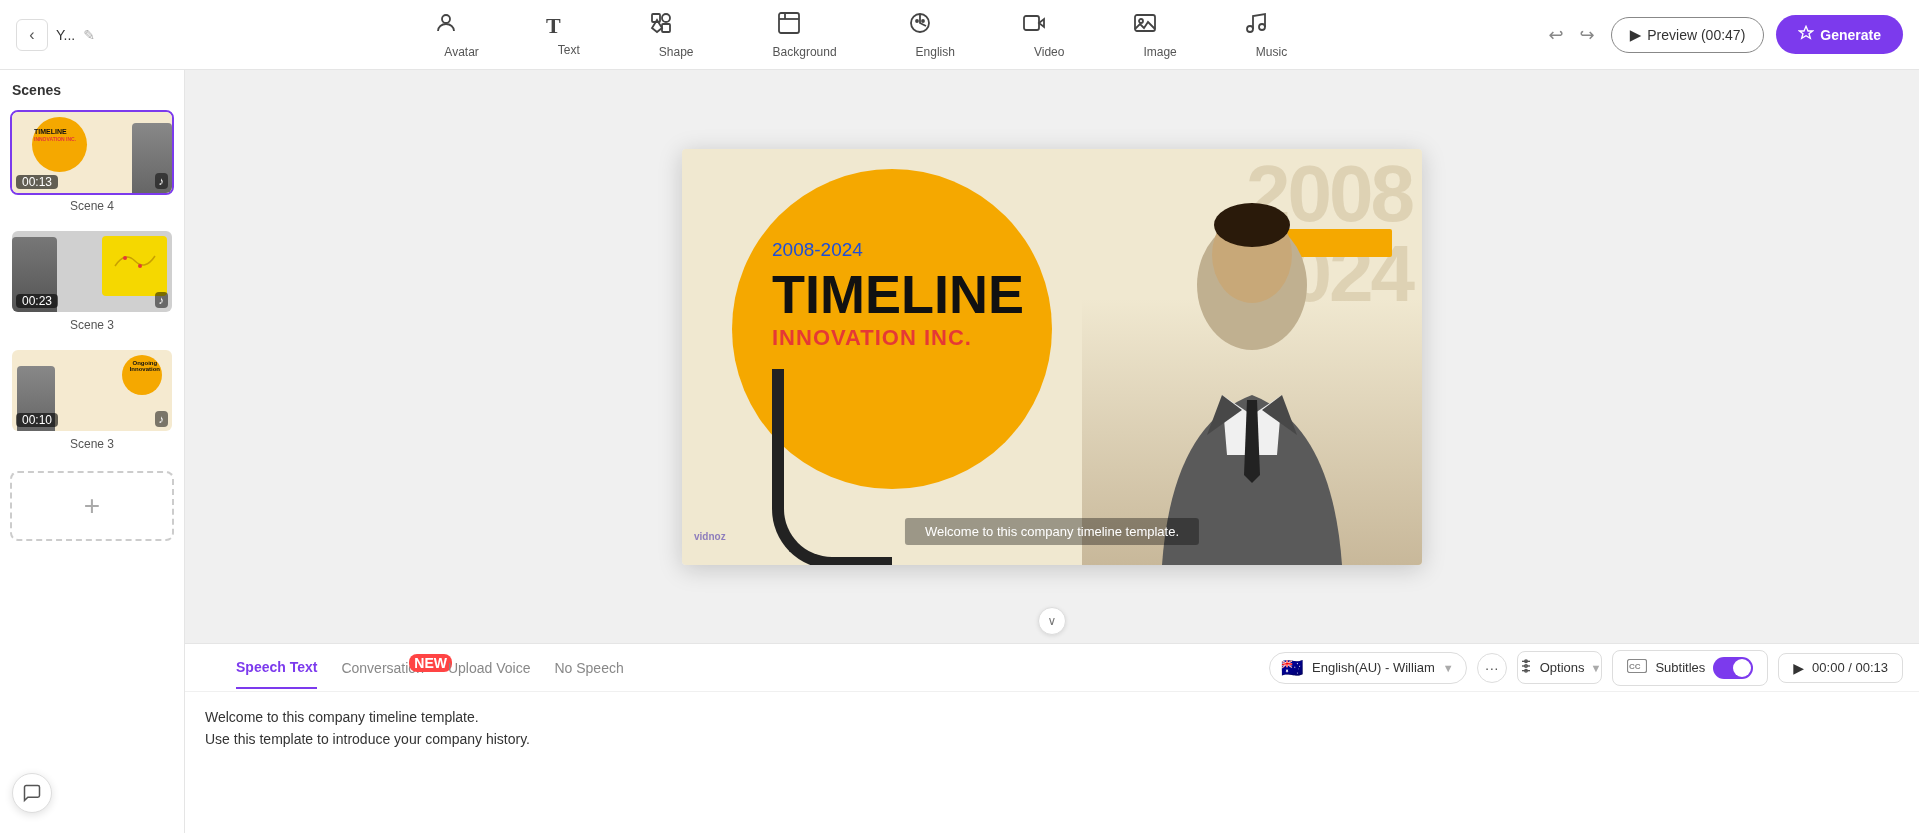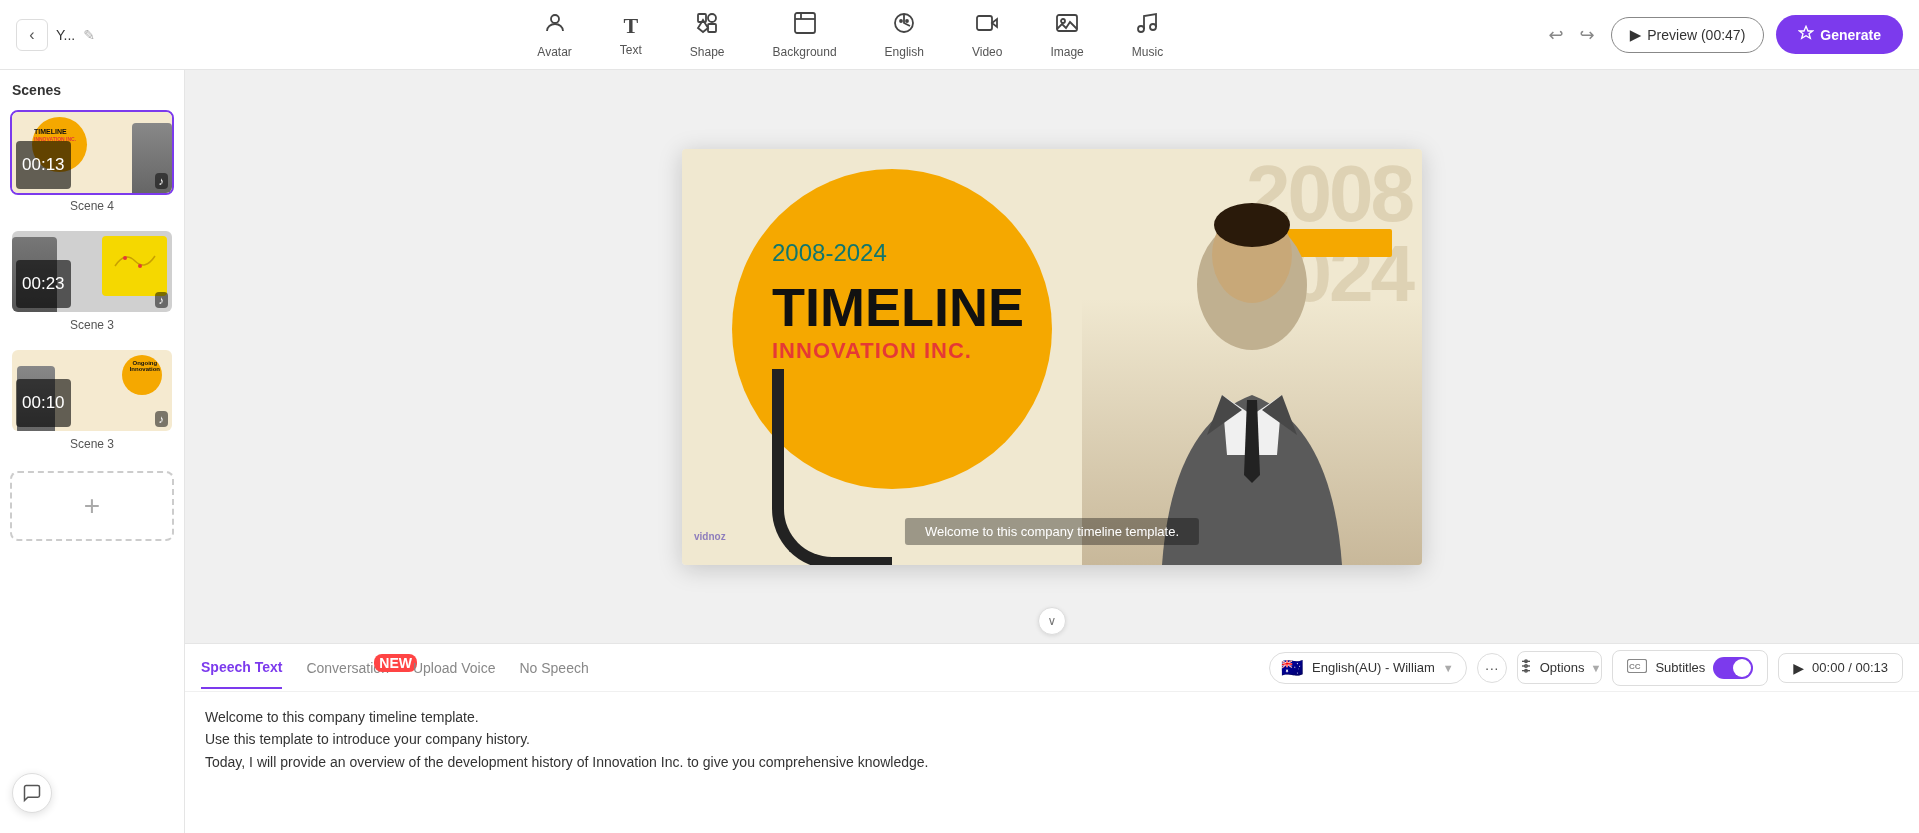--- a/index.html
+++ b/index.html
@@ -46,21 +46,21 @@
     }
     .tool-item {
       display: flex; flex-direction: column; align-items: center; gap: 4px;
       cursor: pointer; padding: 4px 8px; border-radius: 8px;
       transition: background 0.15s;
     }
     .tool-icon {
       font-size: 22px; color: #444;
     }
     .tool-label {
-      font-size: 12px; color: #555;
+      font-size: 12px; color: #555; margin-left: 31px;
     }
     .toolbar-right {
       display: flex; align-items: center; gap: 12px; min-width: 320px; justify-content: flex-end;
     }
     .undo-redo { display: flex; gap: 8px; }
     .undo-redo button {
       background: none; border: none; cursor: pointer; color: #666; font-size: 18px; padding: 4px;
     }
     .preview-btn {
       display: flex; align-items: center; gap: 6px;
@@ -103,21 +103,21 @@
       border-radius: 8px;
       overflow: hidden;
       position: relative;
       border: 2px solid transparent;
     }
     .scene-thumb.active { border-color: #7c3aed; }
 
     .scene-overlay {
       position: absolute; bottom: 4px; left: 4px;
       background: rgba(0,0,0,0.6); border-radius: 4px;
-      padding: 14px 6px; font-size: 17px; color: #fff;
+      padding: 0 6px; font-size: 12px; color: #fff;
     }
     .scene-music-icon {
       position: absolute; bottom: 4px; right: 4px;
       background: rgba(0,0,0,0.5); border-radius: 4px;
       padding: 2px 4px; font-size: 11px; color: #fff;
     }
     .scene-label {
       text-align: center; font-size: 12px; color: #555; margin-top: 4px;
     }
     .add-scene-btn {
@@ -190,21 +190,21 @@
       border-bottom: 12px solid #222;
       border-radius: 0 0 0 60px;
     }
     
     .circle-text {
       position: absolute;
       left: 90px; top: 90px;
       z-index: 2;
     }
     .circle-year {
-      font-size: 24px; color: #0f766e; font-weight: 400; margin-bottom: 13px;
+      font-size: 19px; color: #1d4ed8; font-weight: 400; margin-bottom: 6px;
     }
     .circle-headline {
       font-size: 54px; font-weight: 900; color: #111; line-height: 1; margin-bottom: 4px;
       font-family: 'Arial Black', sans-serif;
     }
     .circle-sub {
       font-size: 22px; font-weight: 800; color: #e53935; letter-spacing: 1px;
       font-family: 'Arial Black', sans-serif;
     }
     
@@ -268,21 +268,21 @@
       padding: 0 16px;
       border-bottom: 1px solid #f0f0f0;
       height: 48px;
       gap: 24px;
       position: relative;
     }
     .tab-item {
       font-size: 14px; color: #888; cursor: pointer; padding: 12px 0;
       position: relative; white-space: nowrap;
     }
-    .tab-item.active { color: #7c3aed; border-bottom: 2px solid #7c3aed; font-weight: 600; }
+    .tab-item.active { color: #7c3aed; border-bottom: 2px solid #7c3aed; font-weight: 600; margin-left: 35px; }
     .tab-new-badge {
       position: absolute; top: 6px; right: -28px;
       background: #ff4444; color: #fff; font-size: 14px;
       padding: 1px 5px; border-radius: 8px; font-weight: 700;
     }
     .tab-voice-select {
       display: flex; align-items: center; gap: 8px;
       border: 1px solid #ddd; border-radius: 24px;
       padding: 4px 12px; cursor: pointer;
       font-size: 13px; color: #333;
@@ -668,21 +668,20 @@
           <div class="playback-ctrl">
             <button class="play-btn-small">▶</button>
             <span>00:00 / 00:13</span>
           </div>
         </div>
       </div>
 
       <div class="speech-text-area">
         <span>Welcome to this company timeline template.</span><br>
         <span>Use this template to introduce your company history.</span><br>
-        <span>Today, I will provide an overview of the development history of Innovation Inc. to give you comprehensive knowledge.</span>
       </div>
     </div>
 
   </div>
 </div>
 
 <div class="feedback-btn">
   <svg width="20" height="20" viewBox="0 0 24 24" fill="none" stroke="#555" stroke-width="1.8">
       <path d="M21 15a2 2 0 0 1-2 2H7l-4 4V5a2 2 0 0 1 2-2h14a2 2 0 0 1 2 2z"></path>
     </svg>

